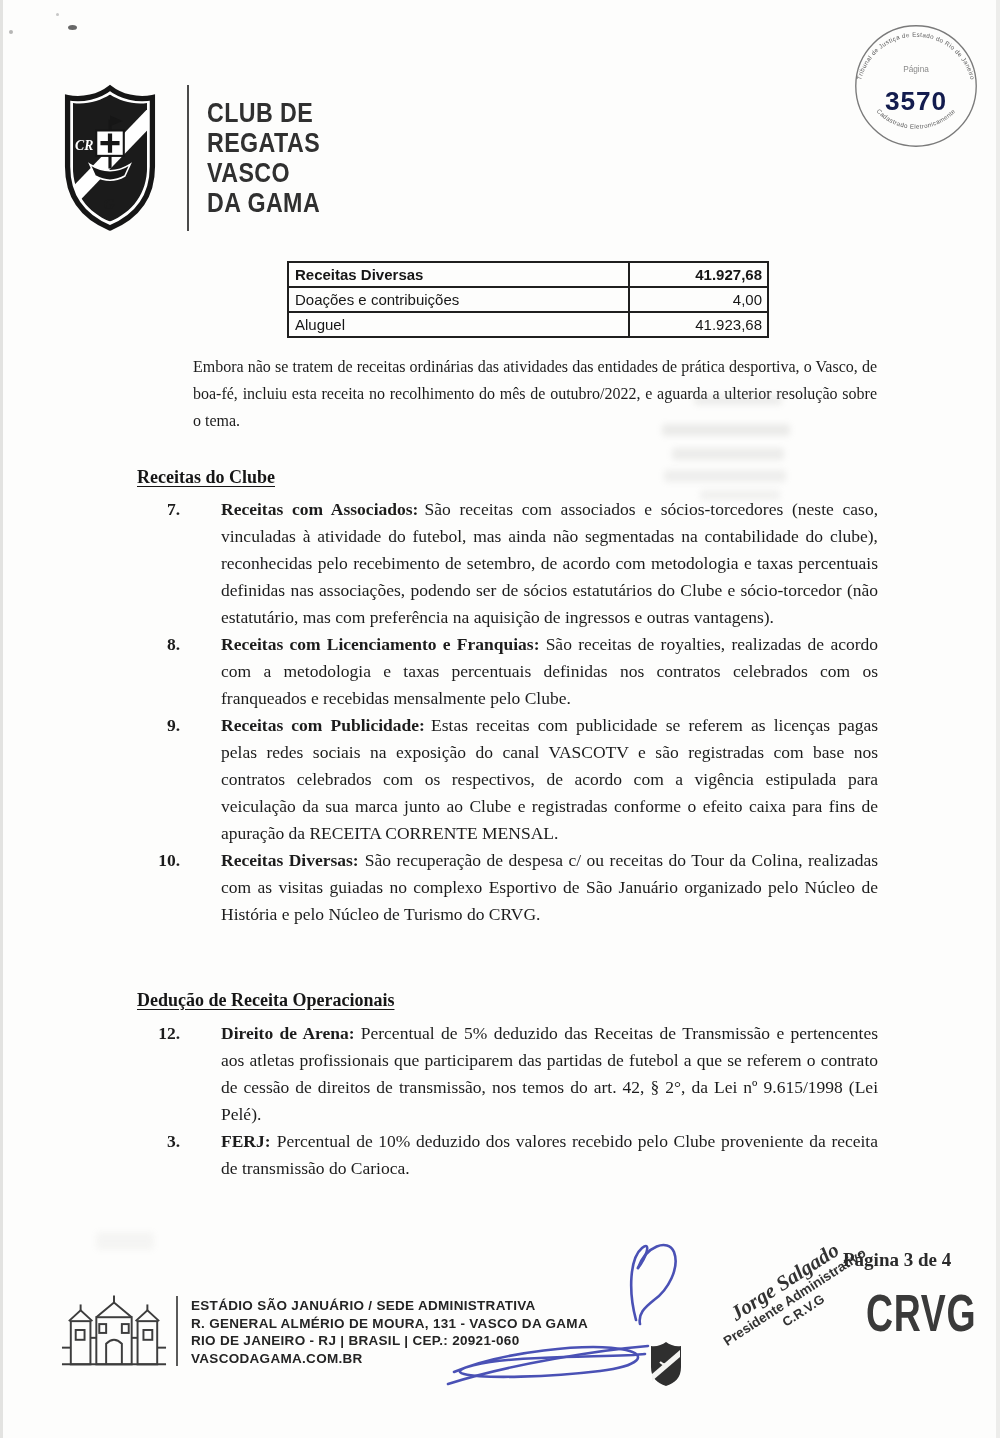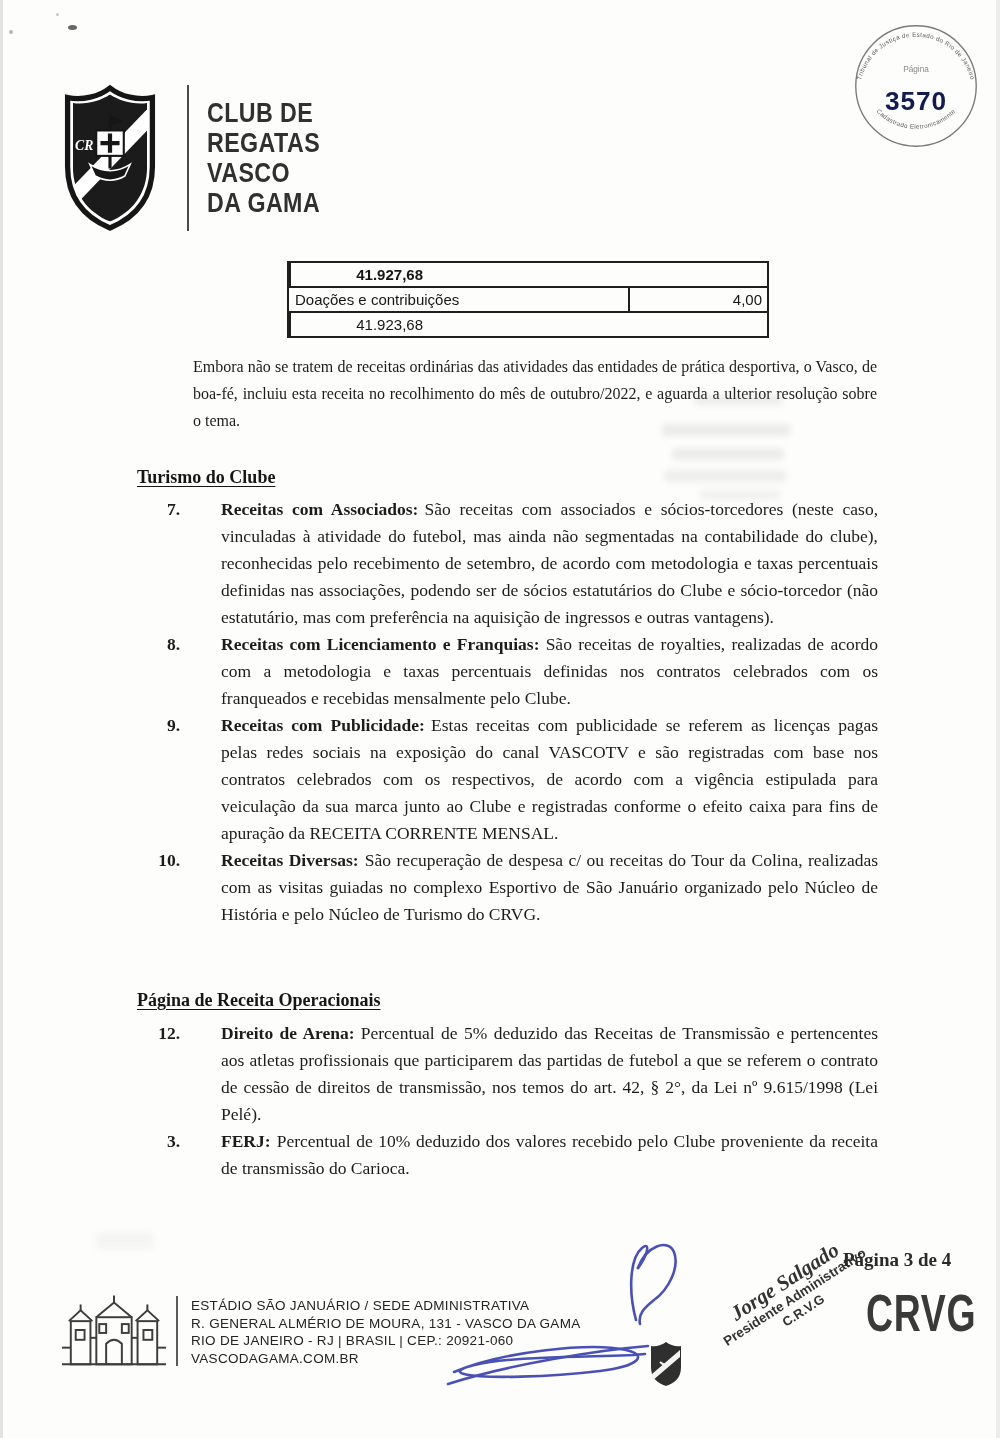--- a/index.html
+++ b/index.html
@@ -48,21 +48,21 @@
   .ilabel{font-weight:bold;margin-right:.35em;}
 
   
   .ghost{position:absolute;background:#9a9a96;border-radius:3px;filter:blur(3px);}
   .speck{position:absolute;background:#4c4c4c;border-radius:50%;}
 
   
   .stadium{position:absolute;left:60px;top:1290px;width:108px;height:78px;}
   .footer-divider{position:absolute;left:176px;top:1296px;width:2px;height:70px;background:#5a5a5a;}
   .address{position:absolute;left:191px;top:1297px;font-family:"Liberation Sans",sans-serif;
-    font-weight:normal;font-size:13.5px;line-height:17.5px;letter-spacing:.3px;color:#242424;}
+    font-weight:bold;font-size:13.5px;line-height:17.5px;letter-spacing:.3px;color:#242424;}
   .address span{display:block;white-space:nowrap;}
 
   .sig-ink{position:absolute;left:440px;top:1228px;width:270px;height:175px;}
   .sig-stamp{position:absolute;left:668px;top:1268px;width:250px;text-align:center;
     transform:rotate(-33deg);transform-origin:center;color:#333;}
   .sig-name{font-size:21px;font-weight:bold;font-style:italic;line-height:22px;}
   .sig-title{font-family:"Liberation Sans",sans-serif;font-size:13.5px;font-weight:bold;line-height:16px;}
   .sig-org{font-family:"Liberation Sans",sans-serif;font-size:13px;font-weight:bold;line-height:15px;}
   .mini-crest{position:absolute;left:648px;top:1340px;width:36px;height:48px;}
 
@@ -126,61 +126,63 @@
   <div class="club-name">
     <span>CLUB DE</span>
     <span>REGATAS</span>
     <span>VASCO</span>
     <span>DA GAMA</span>
   </div>
 </div>
 
 <div class="rev-table">
   <div class="rev-row">
+    <div class="rev-label">Receitas Diversas</div>
     <div class="rev-value">41.927,68</div>
   </div>
   <div class="rev-row">
     <div class="rev-label">Doações e contribuições</div>
     <div class="rev-value">4,00</div>
   </div>
   <div class="rev-row">
+    <div class="rev-label">Aluguel</div>
     <div class="rev-value">41.923,68</div>
   </div>
 </div>
 
 <p class="intro">Embora não se tratem de receitas ordinárias das atividades das entidades de prática desportiva, o Vasco, de boa-fé, incluiu esta receita no recolhimento do mês de outubro/2022, e aguarda a ulterior resolução sobre o tema.</p>
 
 <div class="ghost" style="left:694px;top:395px;width:88px;height:10px;opacity:.16;"></div>
 <div class="ghost" style="left:662px;top:424px;width:128px;height:12px;opacity:.18;"></div>
 <div class="ghost" style="left:672px;top:448px;width:112px;height:12px;opacity:.17;"></div>
 <div class="ghost" style="left:664px;top:470px;width:122px;height:12px;opacity:.15;"></div>
 <div class="ghost" style="left:700px;top:490px;width:80px;height:10px;opacity:.12;"></div>
 <div class="ghost" style="left:96px;top:1232px;width:58px;height:18px;opacity:.08;"></div>
 
-<h3 class="sec-heading h1">Turismo do Clube</h3>
+<h3 class="sec-heading h1">Receitas do Clube</h3>
 <div class="items s1">
   <div class="item">
     <div class="inum">7.</div>
     <div class="itext"><span class="ilabel">Receitas com Associados:</span><span>São receitas com associados e sócios-torcedores (neste caso, vinculadas à atividade do futebol, mas ainda não segmentadas na contabilidade do clube), reconhecidas pelo recebimento de setembro, de acordo com metodologia e taxas percentuais definidas nas associações, podendo ser de sócios estatutários do Clube e sócio-torcedor (não estatutário, mas com preferência na aquisição de ingressos e outras vantagens).</span></div>
   </div>
   <div class="item">
     <div class="inum">8.</div>
     <div class="itext"><span class="ilabel">Receitas com Licenciamento e Franquias:</span><span>São receitas de royalties, realizadas de acordo com a metodologia e taxas percentuais definidas nos contratos celebrados com os franqueados e recebidas mensalmente pelo Clube.</span></div>
   </div>
   <div class="item">
     <div class="inum">9.</div>
     <div class="itext"><span class="ilabel">Receitas com Publicidade:</span><span>Estas receitas com publicidade se referem as licenças pagas pelas redes sociais na exposição do canal VASCOTV e são registradas com base nos contratos celebrados com os respectivos, de acordo com a vigência estipulada para veiculação da sua marca junto ao Clube e registradas conforme o efeito caixa para fins de apuração da RECEITA CORRENTE MENSAL.</span></div>
   </div>
   <div class="item">
     <div class="inum">10.</div>
     <div class="itext"><span class="ilabel">Receitas Diversas:</span><span>São recuperação de despesa c/ ou receitas do Tour da Colina, realizadas com as visitas guiadas no complexo Esportivo de São Januário organizado pelo Núcleo de História e pelo Núcleo de Turismo do CRVG.</span></div>
   </div>
 </div>
 
-<h3 class="sec-heading h2">Página de Receita Operacionais</h3>
+<h3 class="sec-heading h2">Dedução de Receita Operacionais</h3>
 <div class="items s2">
   <div class="item">
     <div class="inum">12.</div>
     <div class="itext"><span class="ilabel">Direito de Arena:</span><span>Percentual de 5% deduzido das Receitas de Transmissão e pertencentes aos atletas profissionais que participarem das partidas de futebol a que se referem o contrato de cessão de direitos de transmissão, nos temos do art. 42, § 2°, da Lei nº 9.615/1998 (Lei Pelé).</span></div>
   </div>
   <div class="item">
     <div class="inum">3.</div>
     <div class="itext"><span class="ilabel">FERJ:</span><span>Percentual de 10% deduzido dos valores recebido pelo Clube proveniente da receita de transmissão do Carioca.</span></div>
   </div>
 </div>

